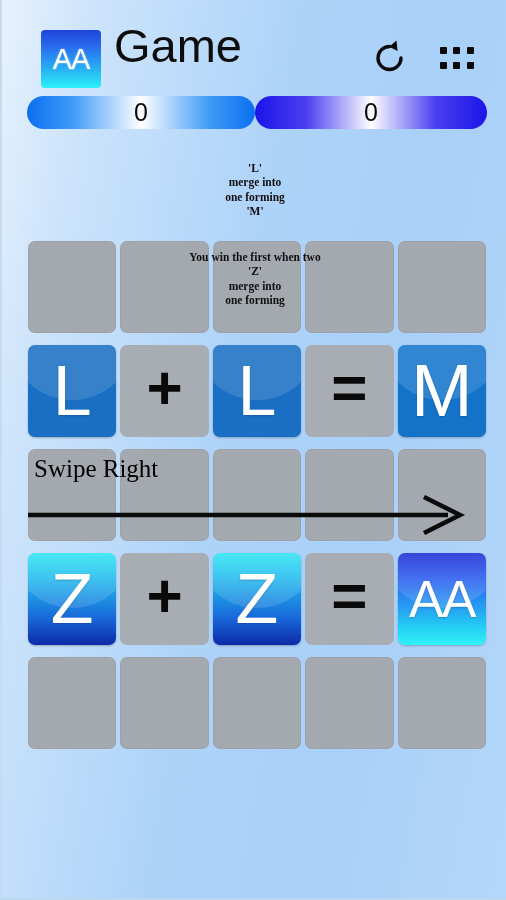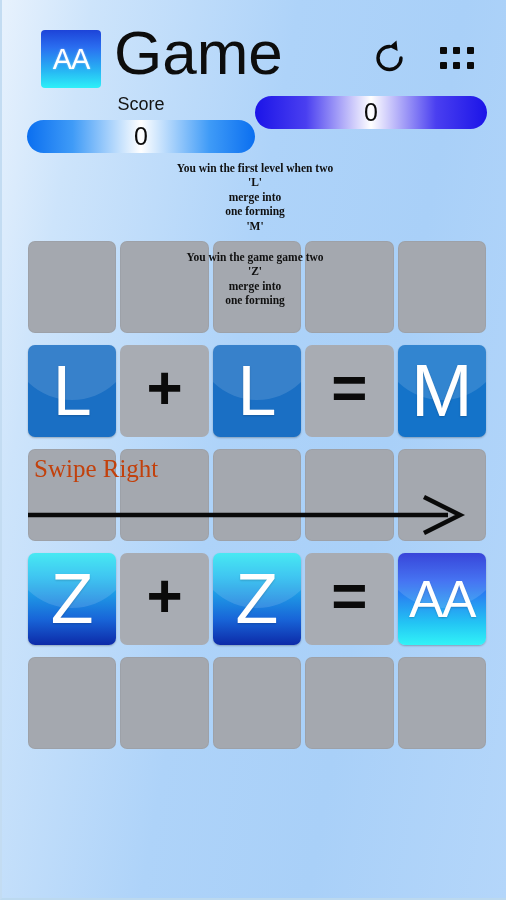--- a/index.html
+++ b/index.html
@@ -43,21 +43,21 @@
     font-weight: 400;
     color: #ffffff;
     letter-spacing: -1px;
     line-height: 1;
     text-shadow: 0 0 2px rgba(255,255,255,0.55);
   }
 
   #app-title {
     position: absolute;
     left: 112px; top: 22px;
-    font-size: 62px;
+    font-size: 47px;
     font-weight: 400;
     color: #0d0d0d;
     line-height: 1;
     letter-spacing: 0px;
     font-family: "Liberation Sans", sans-serif;
   }
 
   #reset-button {
     position: absolute;
     left: 364px; top: 34px;
@@ -218,21 +218,21 @@
   .tile.lvl-M .glyph { font-size: 74px; }
 
   
   #swipe-row .swipe-label {
     position: absolute;
     z-index: 10;
     left: 6px;
     top: 6px;
     font-family: "Liberation Serif", serif;
     font-size: 25px;
-    color: #c2410c;
+    color: #000000;
     line-height: 1.15;
     pointer-events: none;
     white-space: nowrap;
   }
   #swipe-row .swipe-arrow {
     position: absolute;
     z-index: 10;
     left: 0;
     top: 46px;
     width: 100%;
@@ -263,21 +263,20 @@
     <span class="dot"></span>
     <span class="dot"></span>
     <span class="dot"></span>
     <span class="dot"></span>
     <span class="dot"></span>
   </div>
 </div>
 
 <div id="score-area">
   <div class="score-block" id="score-block-current">
-    <div class="score-label">Score</div>
     <div class="score-pill">
       <span class="score-value">0</span>
     </div>
   </div>
 
   <div class="score-block" id="score-block-best">
     <div class="score-pill">
       <span class="score-value">0</span>
     </div>
   </div>
@@ -346,24 +345,23 @@
     <div class="grid-row" id="empty-row">
       <div class="tile empty"></div>
       <div class="tile empty"></div>
       <div class="tile empty"></div>
       <div class="tile empty"></div>
       <div class="tile empty"></div>
     </div>
   </div>
 
 <div class="instruction" id="instruction-level">
-    <div>You win the first level when two</div>
     <div>'L'</div>
     <div>merge into</div>
     <div>one forming</div>
     <div>'M'</div>
   </div>
 <div class="instruction" id="instruction-game">
-    <div>You win the game game two</div>
+    <div>You win the first when two</div>
     <div>'Z'</div>
     <div>merge into</div>
     <div>one forming</div>
   </div>
 
 </body></html>

